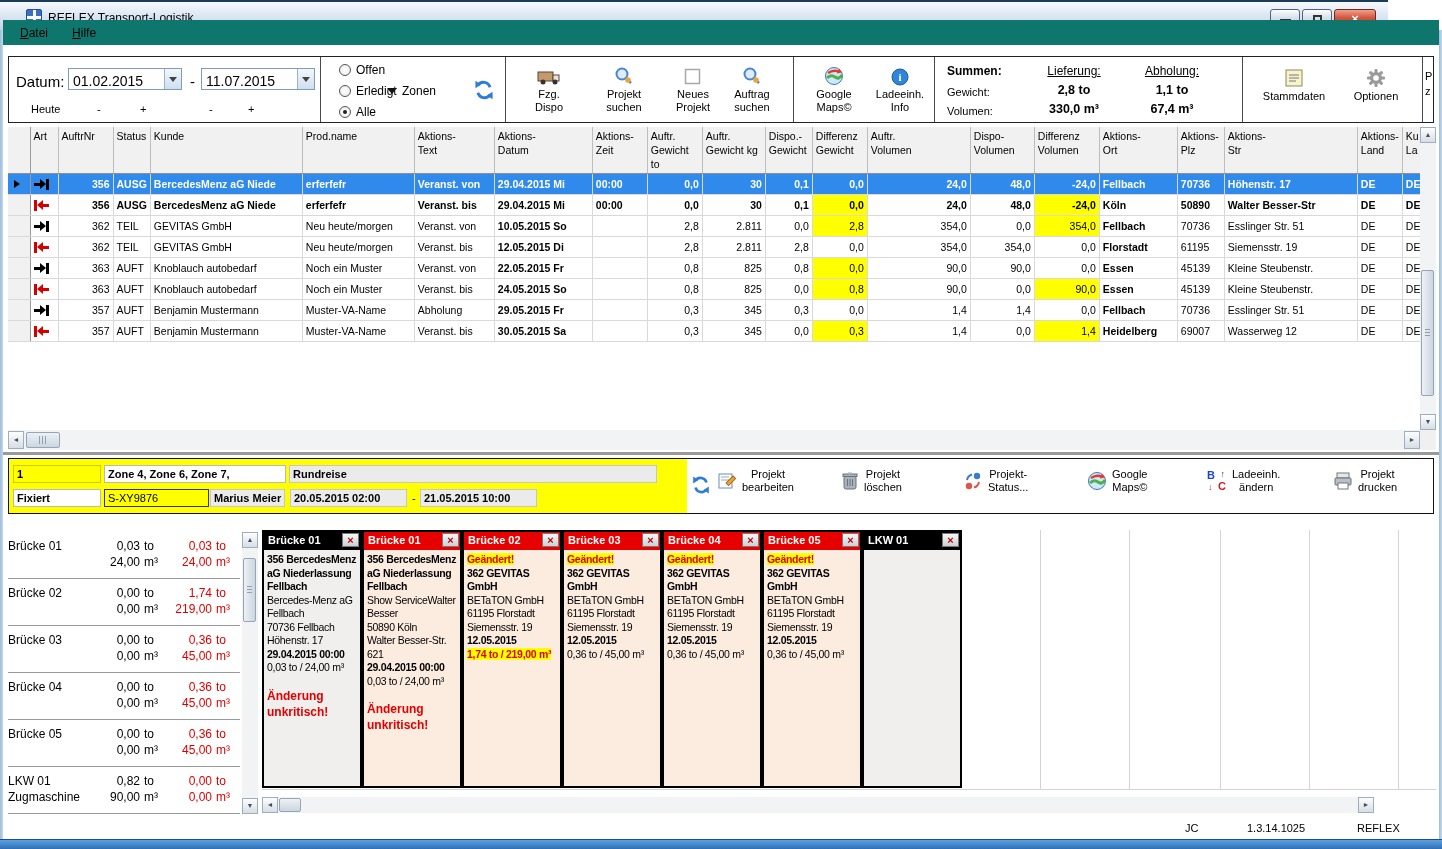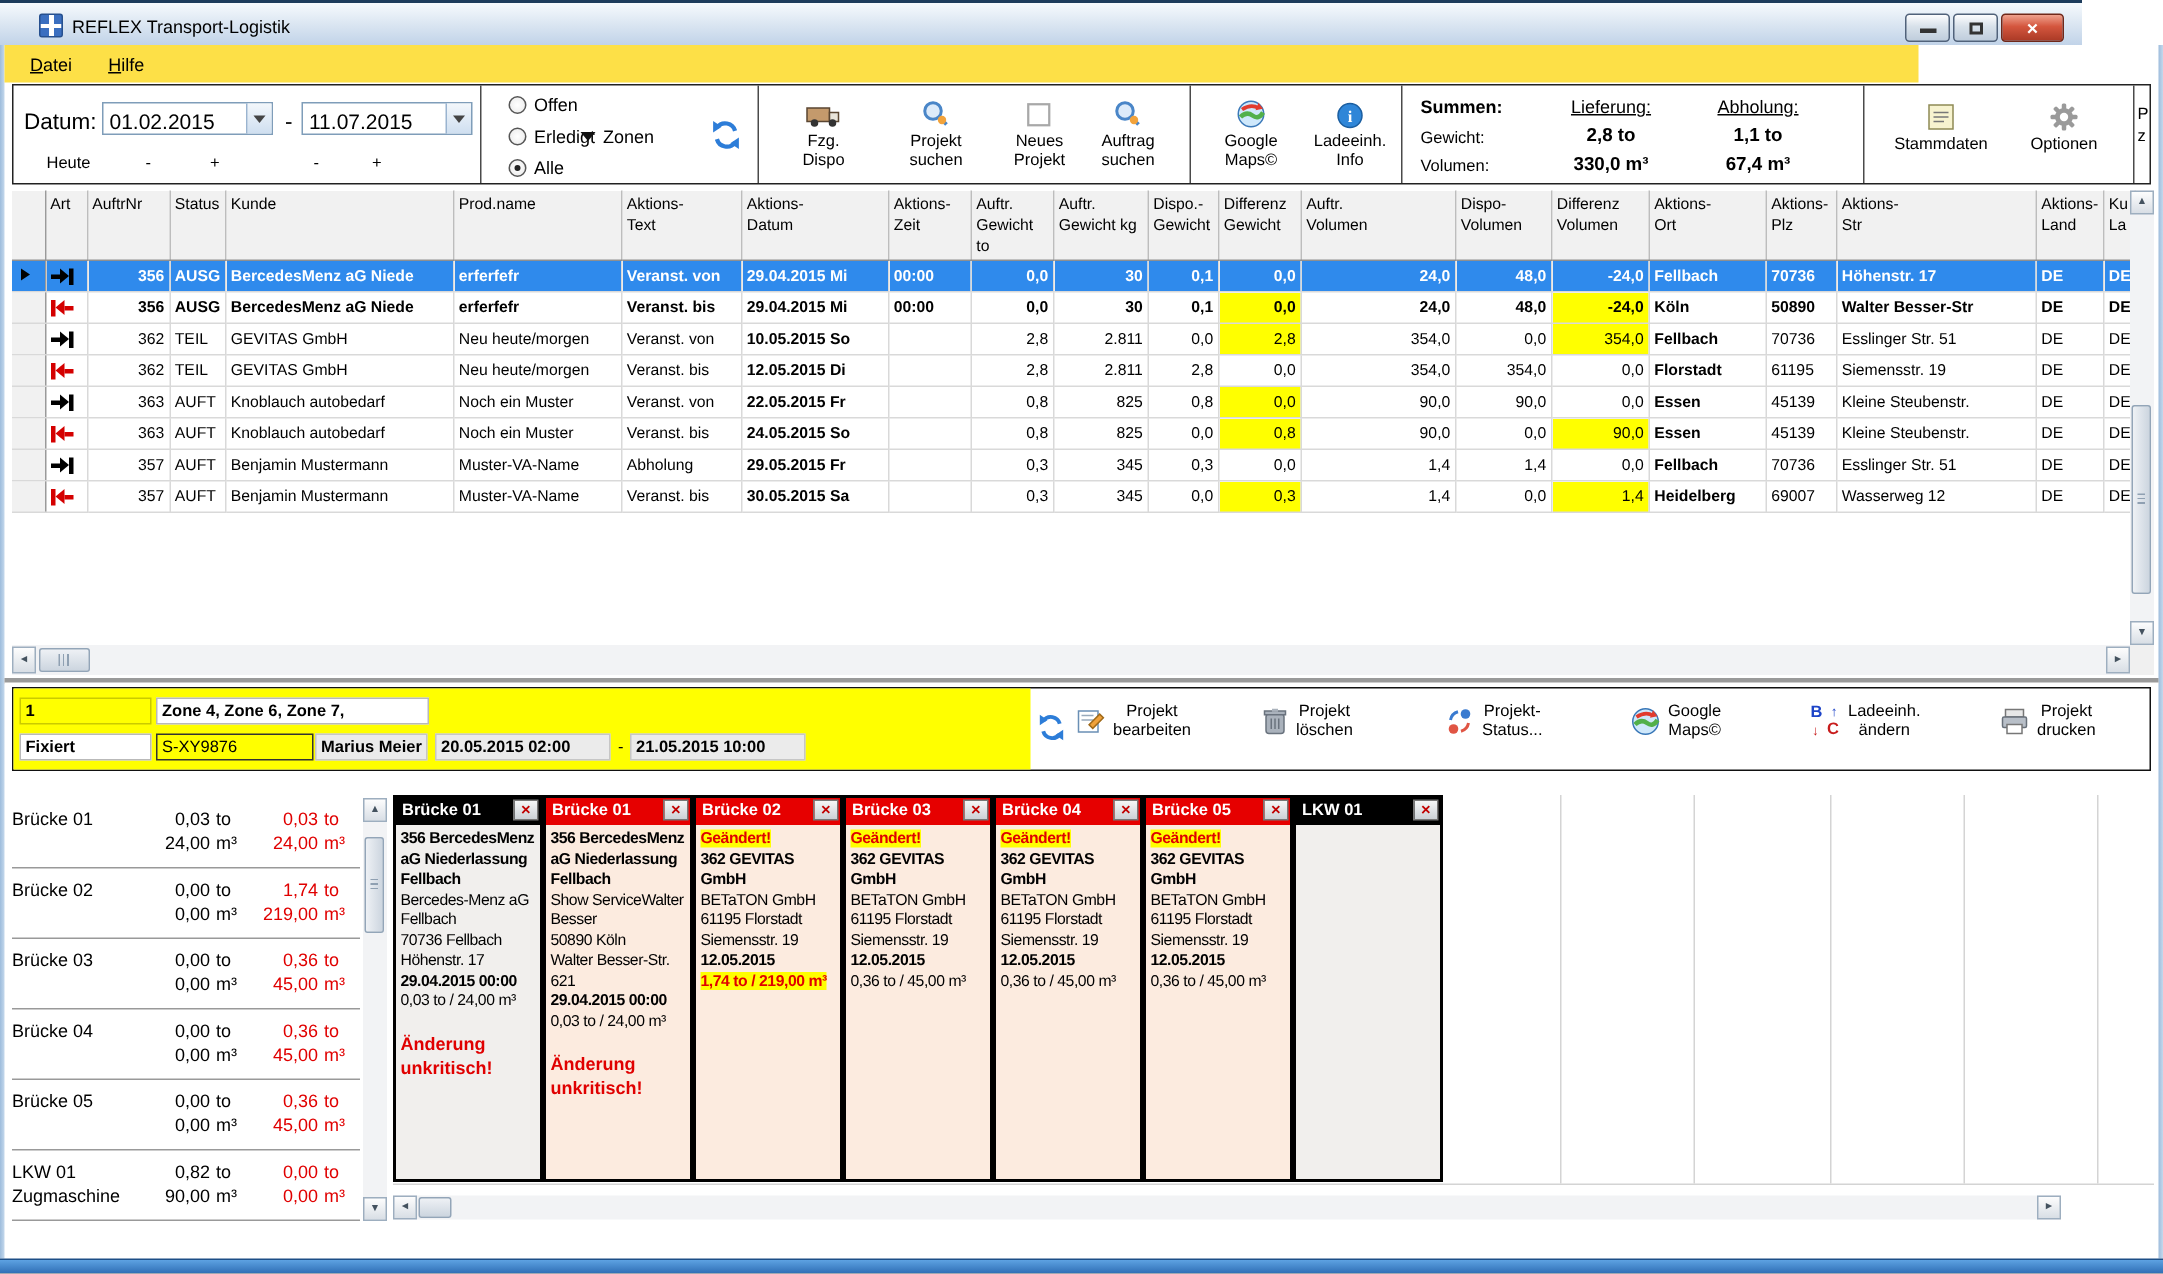--- a/index.html
+++ b/index.html
@@ -17,21 +17,21 @@
     background-image:linear-gradient(90deg,transparent 6px,#fff 6px,#fff 9px,transparent 9px),
                      linear-gradient(transparent 6px,#fff 6px,#fff 9px,transparent 9px);}
   .title-text{position:absolute;left:48px;top:9px;font-size:12px;}
   .winbtns{position:absolute;top:7px;right:12px;display:flex;}
   .wbtn{width:30px;height:19px;margin-left:2px;border:1px solid #51627a;border-radius:3px;position:relative;
     background:linear-gradient(#fdfdfe,#d8e1ea 45%,#bfcddc);}
   .wbtn.close{width:42px;background:linear-gradient(#efa18e,#d4563e 45%,#ab3a26);border-color:#70281a;
     color:#fff;font-weight:bold;font-size:13px;text-align:center;line-height:17px;}
   .glyph-min{position:absolute;left:9px;bottom:5px;width:11px;height:3px;background:#333;}
   .glyph-max{position:absolute;left:10px;top:5px;width:9px;height:8px;border:2px solid #333;}
-  .menubar{position:absolute;left:3px;top:30px;width:1276px;height:25px;background:#fde047;}
+  .menubar{position:absolute;left:3px;top:20px;width:1436px;height:25px;background:#0f766e;}
   .menu-item{display:inline-block;margin:4px 0 0 13px;padding:2px 4px;font-size:12px;}
   .menu-item::first-letter{text-decoration:underline;}
   
   .toolbar{position:absolute;left:8px;top:56px;width:1426px;height:67px;border:1px solid #222;background:#fff;}
   .vline{position:absolute;top:0;bottom:0;width:1px;background:#4a4a4a;}
   .tlabel{position:absolute;font-size:15px;}
   .combo{position:absolute;height:22px;border:1px solid #7f9db9;background:#fff;}
   .combo .cv{position:absolute;left:4px;top:4px;font-size:14px;}
   .combo .cbtn{position:absolute;right:0;top:0;bottom:0;width:17px;border-left:1px solid #9ab4d0;
     background:linear-gradient(#f3f7fb,#cfdff0);}
@@ -591,20 +591,21 @@
     <div class="sb-btn" style="left:1396px;top:1px;width:16px;height:18px;line-height:16px">►</div>
   </div>
   <div style="position:absolute;left:1420px;top:430px;width:16px;height:20px;background:#f0f0f0"></div>
 
   <div class="hr3d"></div>
 
   <div class="ppanel">
     <div class="pyellow"></div>
     <div class="pfield pf-yel" style="left:4px;top:6px;width:88px">1</div>
     <div class="pfield pf-plain" style="left:95px;top:6px;width:182px">Zone 4, Zone 6, Zone 7,</div>
+    <div class="pfield pf-gray" style="left:280px;top:6px;width:368px">Rundreise</div>
     <div class="pfield pf-plain" style="left:4px;top:30px;width:88px">Fixiert</div>
     <div class="pfield pf-yelbox" style="left:95px;top:30px;width:105px">S-XY9876</div>
     <div class="pfield pf-gray" style="left:201px;top:30px;width:75px">Marius Meier</div>
     <div class="pfield pf-gray" style="left:281px;top:30px;width:117px">20.05.2015 02:00</div>
     <span style="position:absolute;left:403px;top:33px">-</span>
     <div class="pfield pf-gray" style="left:411px;top:30px;width:117px">21.05.2015 10:00</div>
 
     <div style="position:absolute;left:682px;top:16px">
       <svg width="20" height="20" viewBox="0 0 20 20">
         <path d="M15.5 7.5 A6.2 6.2 0 0 0 4.5 5.5" fill="none" stroke="#2d7dd8" stroke-width="2.6"></path>
@@ -855,14 +856,19 @@
         </div>
       </div>
 
     <div class="sb" style="left:0;top:267px;width:1112px;height:16px">
       <div class="sb-btn" style="left:0;top:0;width:16px;height:16px;line-height:14px">◄</div>
       <div class="sb-thumb h" style="left:17px;top:1px;width:22px;height:14px"></div>
       <div class="sb-btn" style="left:1096px;top:0;width:16px;height:16px;line-height:14px">►</div>
     </div>
   </div>
 
+  <div class="statusbar">
+    <span style="left:1182px">JC</span>
+    <span style="left:1244px">1.3.14.1025</span>
+    <span style="left:1354px">REFLEX</span>
+  </div>
 
 </div>
 
 </body></html>

